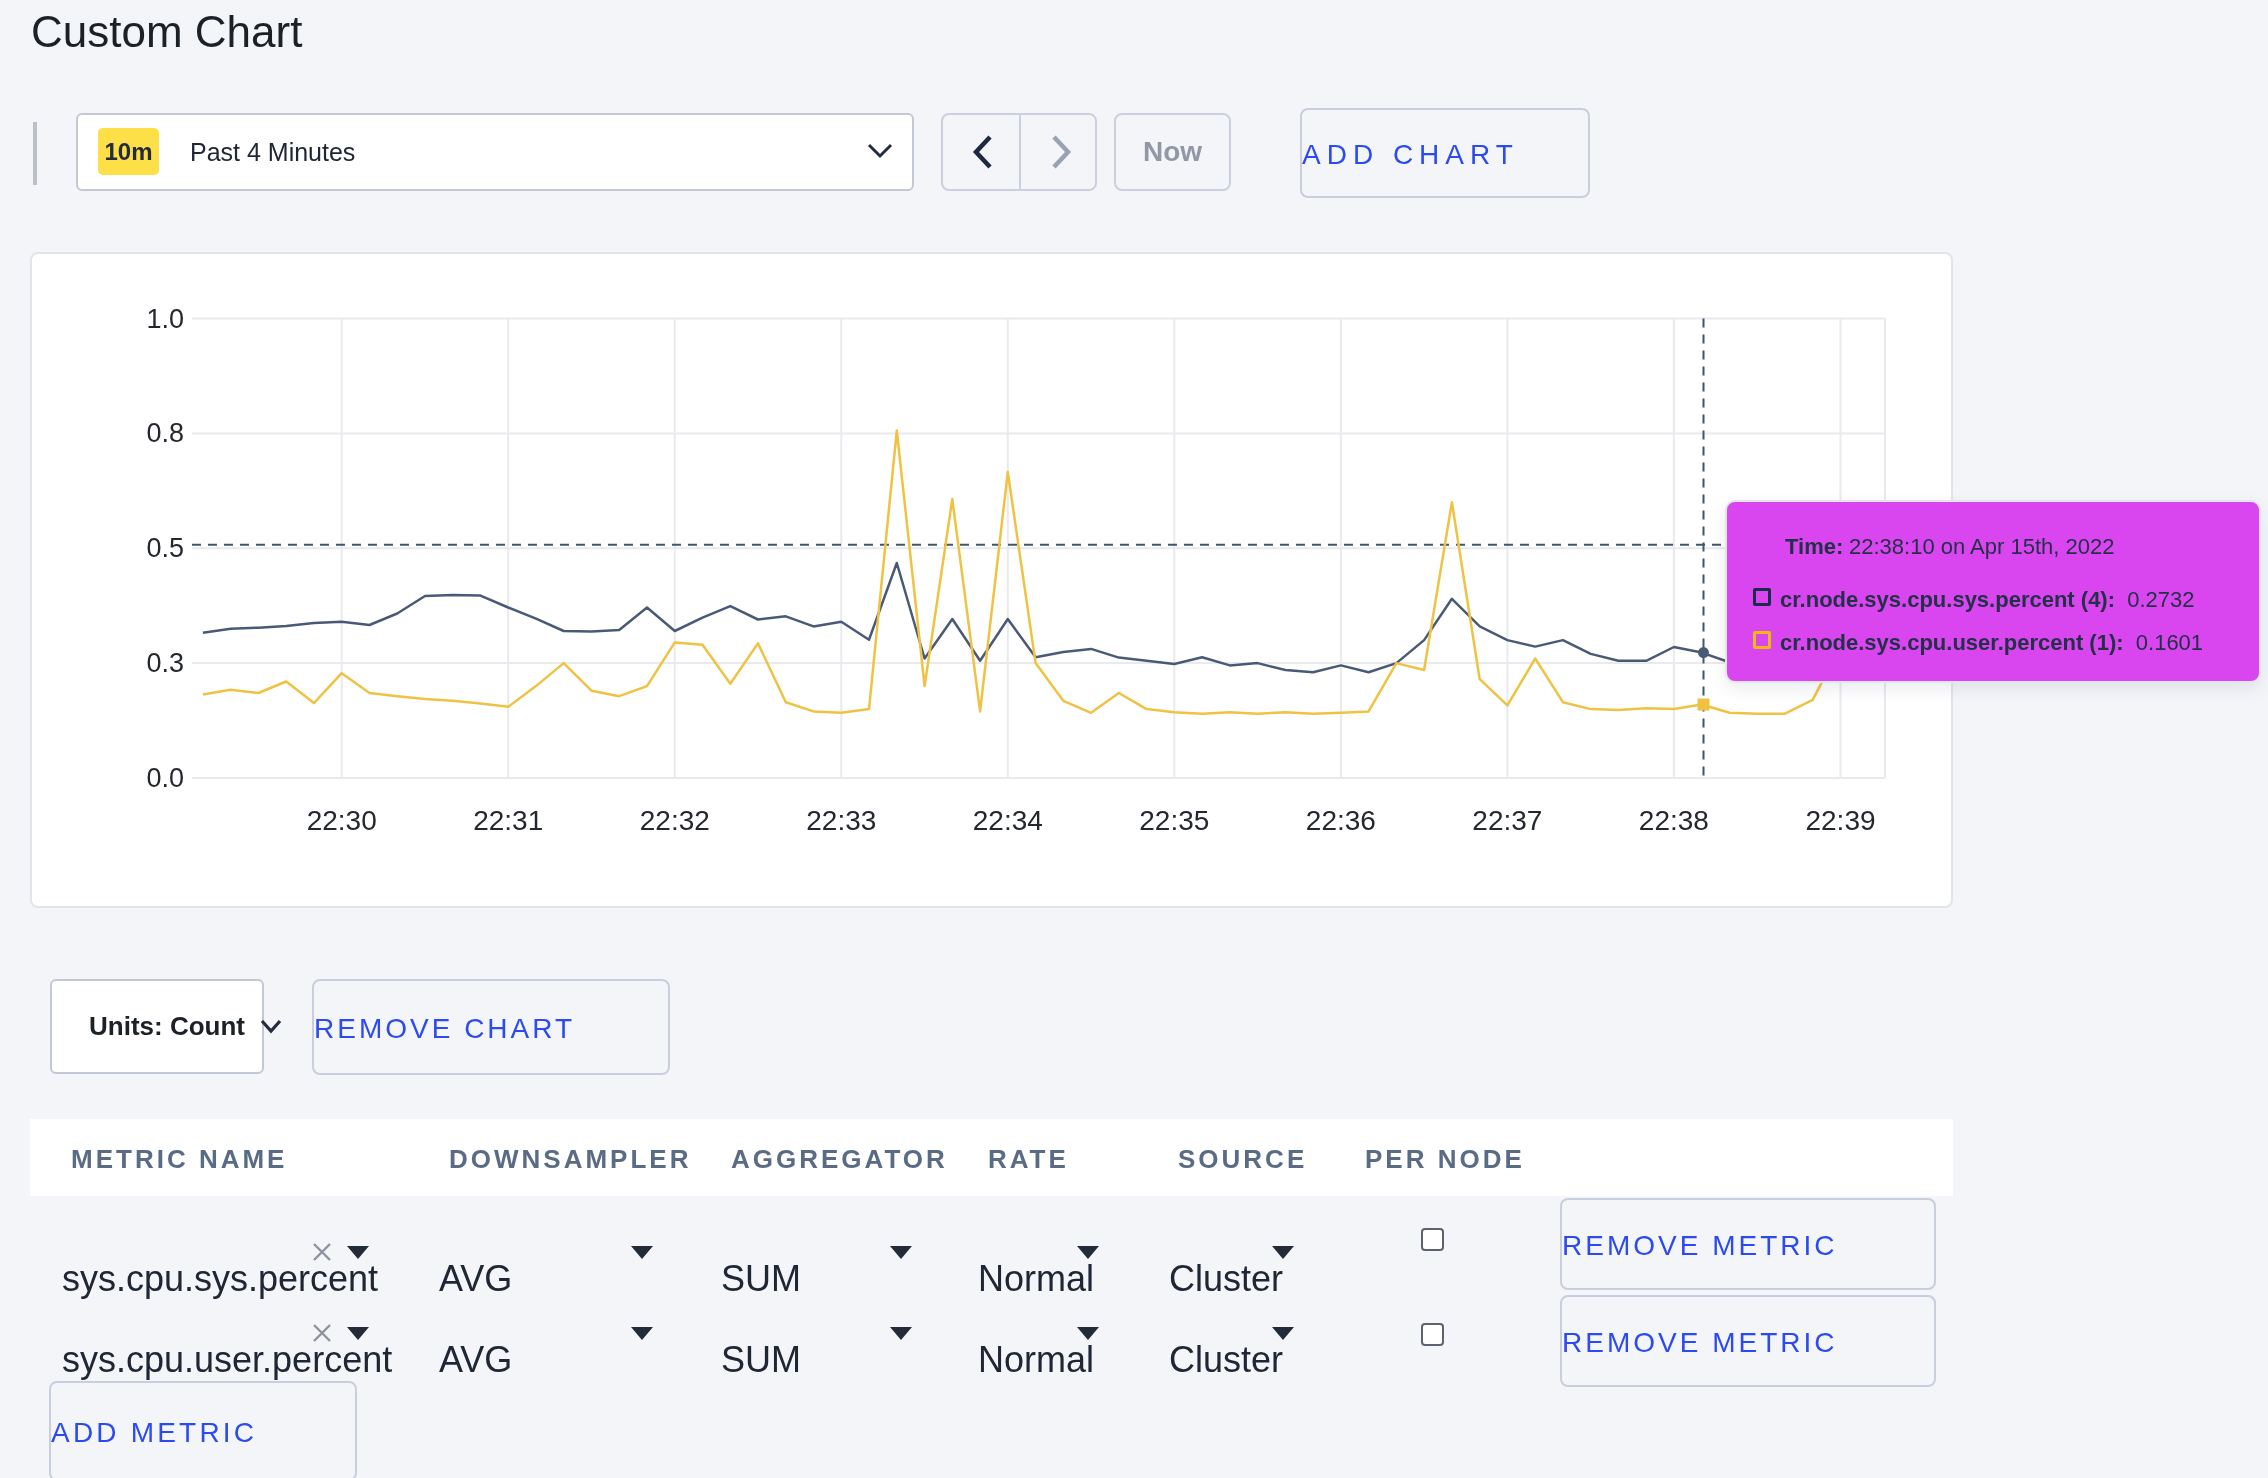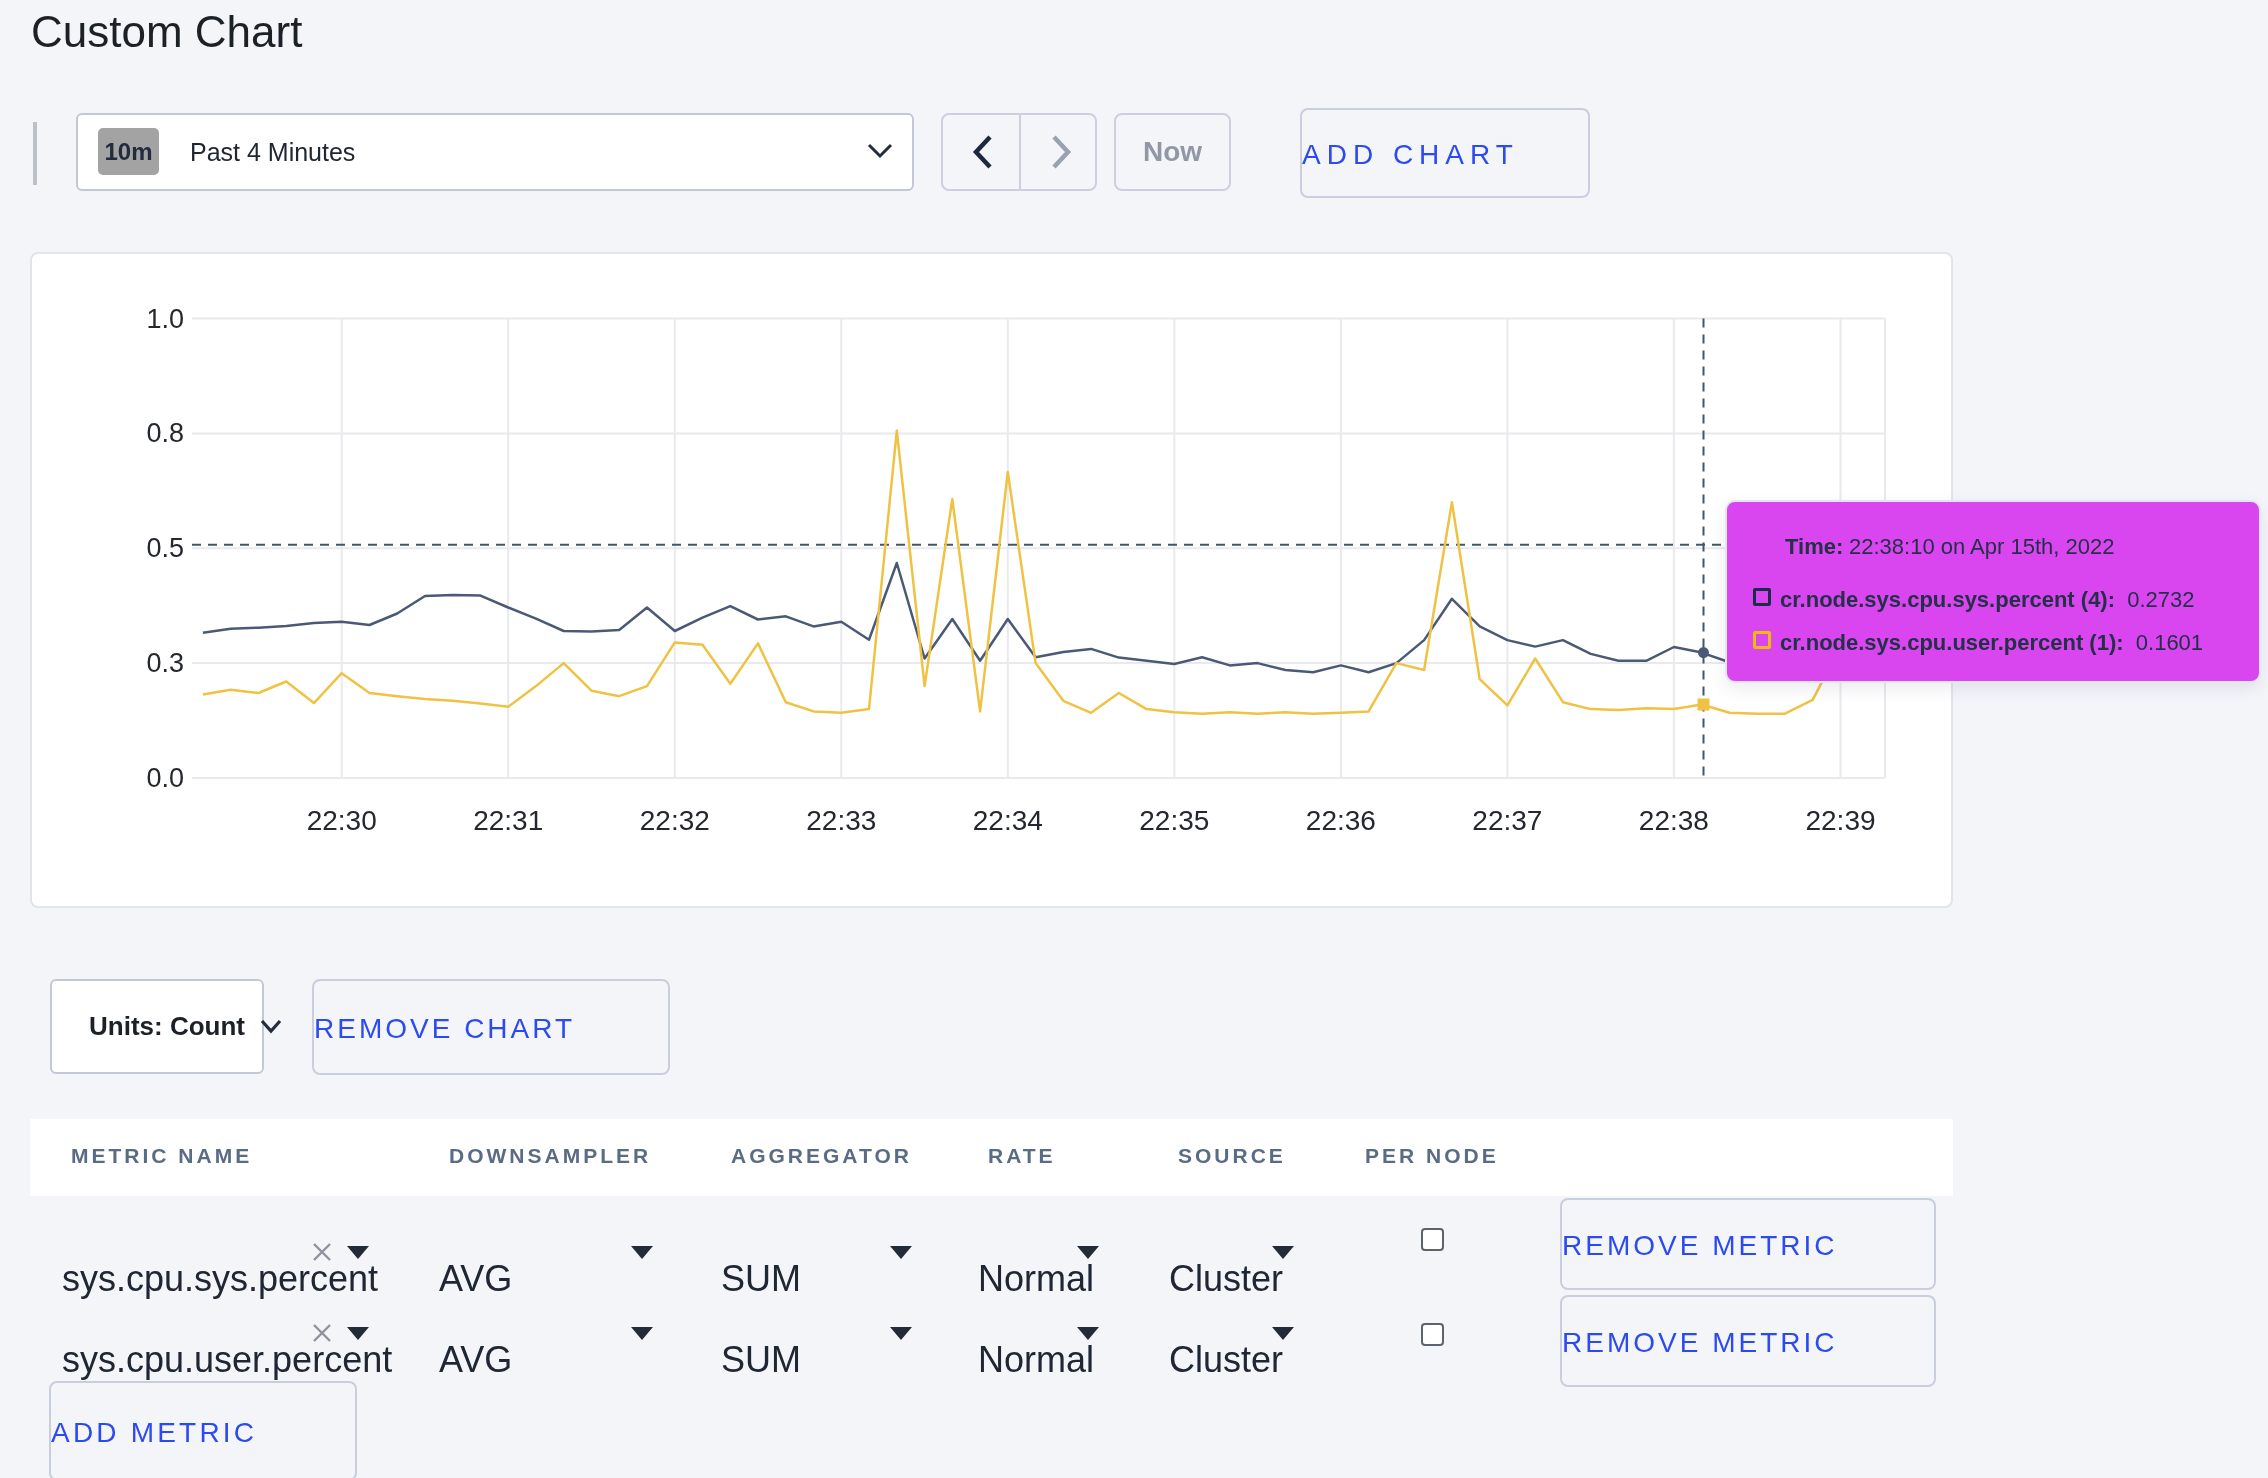--- a/index.html
+++ b/index.html
@@ -1,28 +1,28 @@
 <!DOCTYPE html>
 <html><head><meta charset="utf-8"><style>
 * { margin:0; padding:0; box-sizing:border-box; }
 html,body { width:2268px; height:1478px; background:#f4f5f9; font-family:"Liberation Sans",sans-serif; position:relative; overflow:hidden; }
 .abs { position:absolute; }
 .obtn { position:absolute; border:2px solid #c9cede; border-radius:8px; color:#2b4af0; font-weight:500; }
 .ylab { font:27px "Liberation Sans"; fill:#24282e; text-anchor:end; }
 .xlab { font:28px "Liberation Sans"; fill:#24282e; text-anchor:middle; }
-.hdr  { position:absolute; top:1144px; font-size:21px; font-weight:700; letter-spacing:3.0px; color:#5a6b85; }
+.hdr  { position:absolute; top:1144px; font-size:26px; font-weight:700; letter-spacing:3.0px; color:#5a6b85; }
 .cell { position:absolute; font-size:36px; color:#202734;margin-top:24px; }
 </style></head><body>
 
 <div class="abs" style="left:31px;top:4px;font-size:44px;line-height:56px;color:#1c2127">Custom Chart</div>
 
 <div class="abs" style="left:33px;top:122px;width:4px;height:63px;background:#bcc0c9"></div>
 
 <div class="abs" style="left:76px;top:113px;width:838px;height:78px;background:#fff;border:2px solid #c2c8d4;border-radius:6px">
-  <div class="abs" style="left:20px;top:13px;width:61px;height:47px;background:#a3a3a3;border-radius:5px;text-align:center;line-height:47px;font-size:24px;font-weight:700;color:#232c3d">10m</div>
+  <div class="abs" style="left:20px;top:13px;width:61px;height:47px;background:#fde047;border-radius:5px;text-align:center;line-height:47px;font-size:24px;font-weight:700;color:#232c3d">10m</div>
   <div class="abs" style="left:112px;top:0;line-height:74px;font-size:25px;color:#202734">Past 4 Minutes</div>
   <svg class="abs" style="left:788px;top:27px" width="28" height="20">
       <path d="M3,3 L14,14 L25,3" stroke="#242c3d" stroke-width="3" fill="none"></path>
     </svg>
 </div>
 
 <div class="abs" style="left:941px;top:113px;width:156px;height:78px;border:2px solid #ccd0de;border-radius:8px">
   <div class="abs" style="left:76px;top:0;width:2px;height:74px;background:#ccd0de"></div>
   <svg class="abs" style="left:27px;top:20px" width="26" height="34">
       <path d="M20,2 L6,17 L20,32" stroke="#1d2940" stroke-width="4.5" fill="none"></path>

